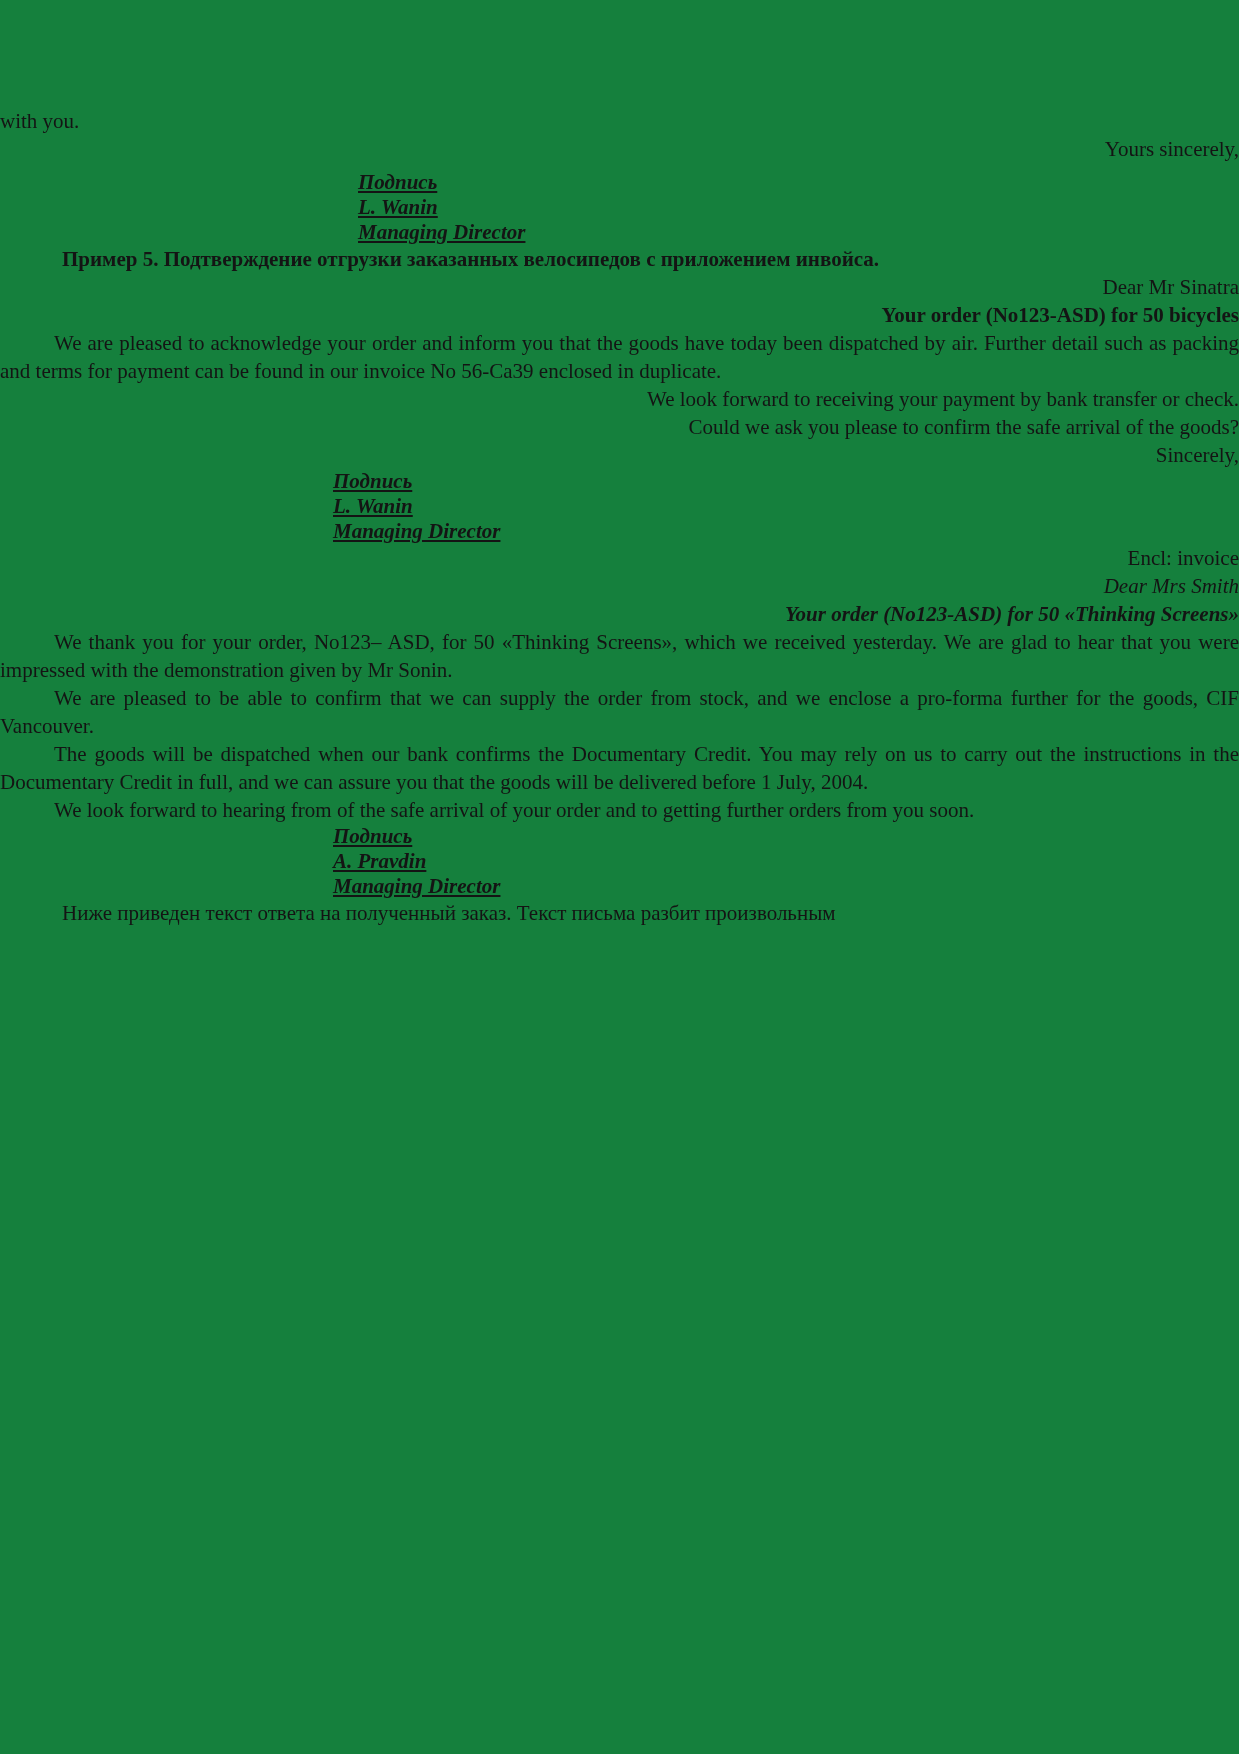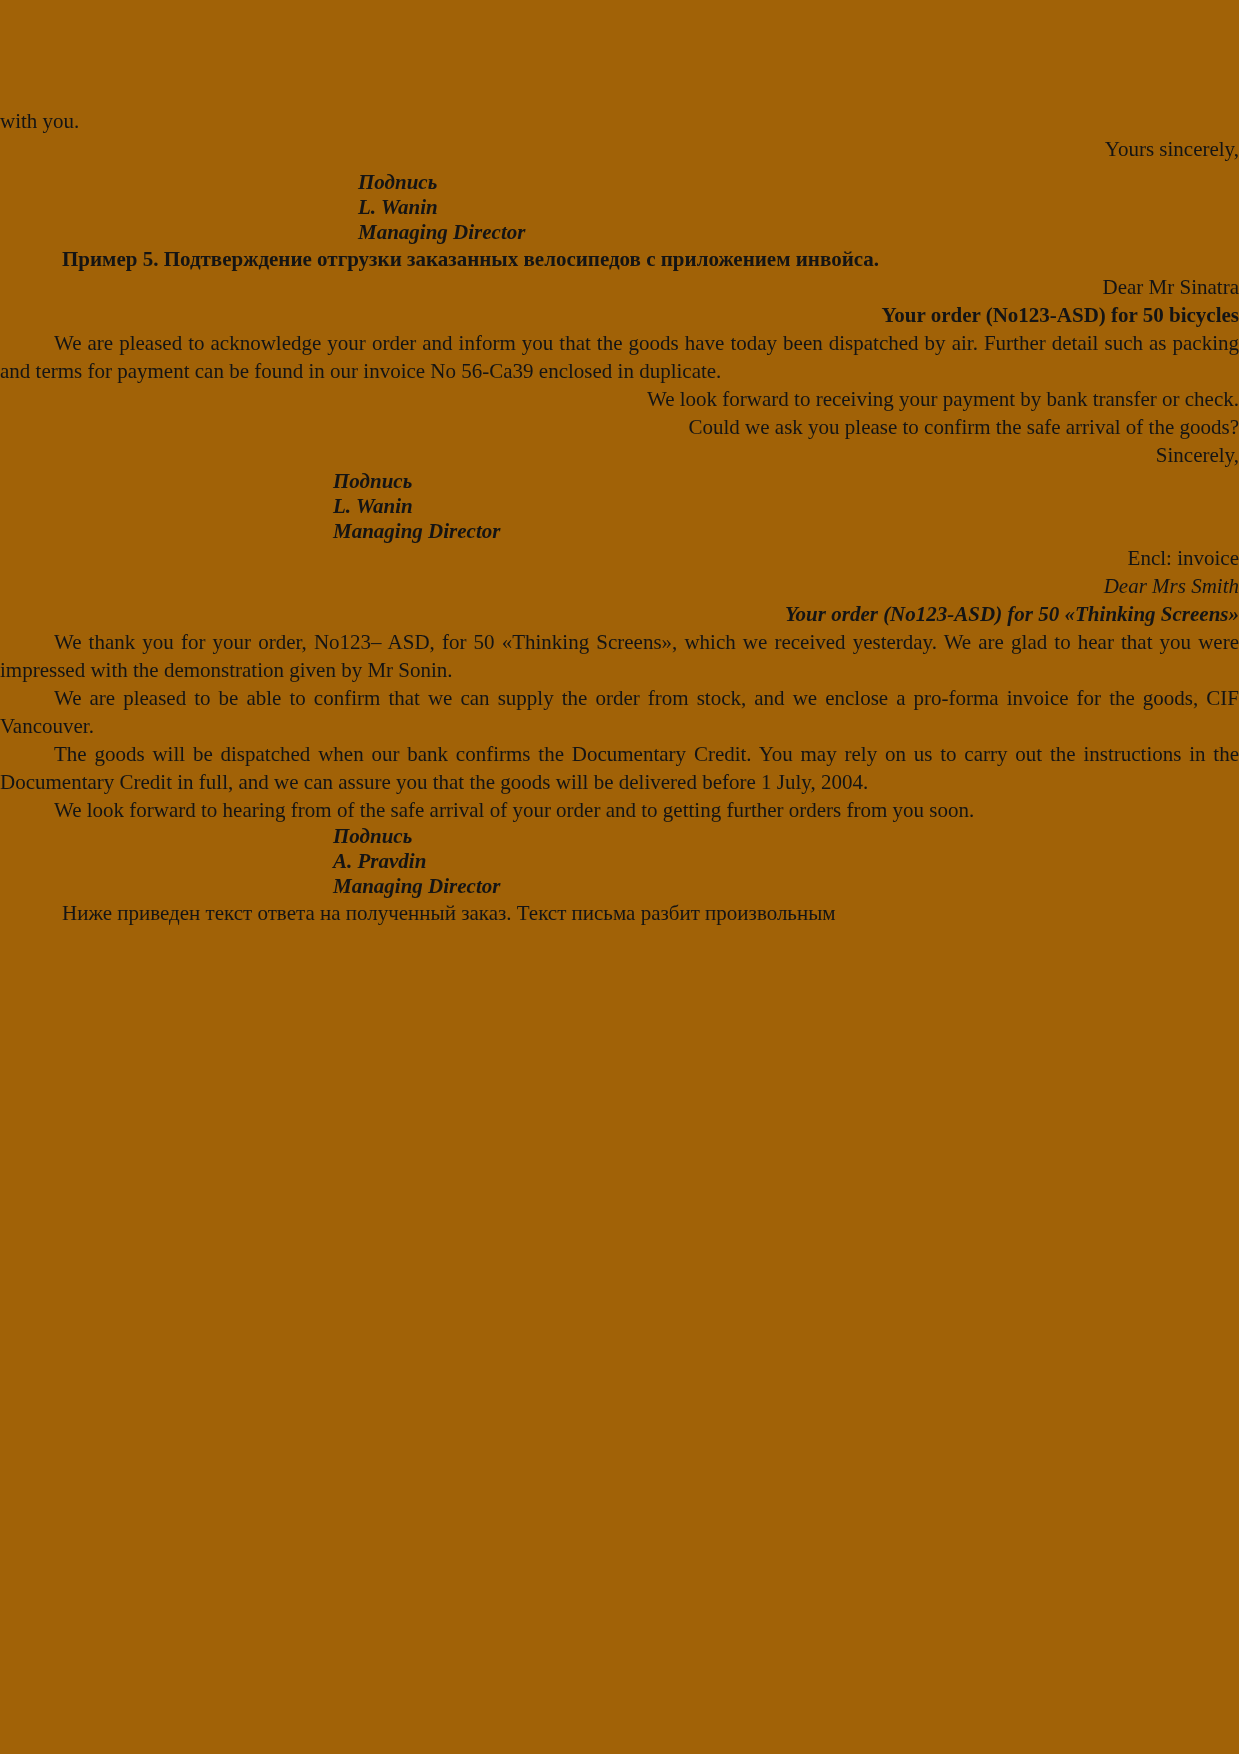--- a/index.html
+++ b/index.html
@@ -4,21 +4,21 @@
 <style>
   html, body {
     margin: 0;
     padding: 0;
     background: #ffffff;
   }
   .page {
     position: relative;
     width: 1239px;
     height: 1754px;
-    background: #a16207;
+    background: #15803d;
     color: #141414;
     font-family: "Liberation Serif", "DejaVu Serif", serif;
     font-size: 21px;
     line-height: 28px;
     padding-top: 107px;
     box-sizing: border-box;
     overflow: hidden;
   }
   .page p { margin: 0; }
 
@@ -44,21 +44,21 @@
     text-indent: 54px;
     text-align: justify;
     font-family: Liberation Serif, serif;
   }
   .letter-tail { margin-left: 264px; margin-right: 151px; }
   .letter-line { margin-left: 292px; margin-right: 100px; text-align: right; }
   .closing-first { margin-left: 325px; }
 
   .subject { font-weight: bold; }
 
-  .sig-block { margin-left: 333px; line-height: 25px; }
+  .sig-block { margin-left: 333px; line-height: 25px; text-decoration: underline; }
   .sig-block.first { margin-left: 358px; }
   .sig-line { font-weight: bold; font-style: italic; }
 
   
   .mt20 { margin-top: 20px; }
   .mt7  { margin-top: 7px; }
   .mt32 { margin-top: 32px; }
   .mt24 { margin-top: 24px; }
   .mt25 { margin-top: 25px; }
   .mt23 { margin-top: 23px; }
@@ -92,21 +92,21 @@
   <div class="sig-block mt0">
     <p class="sig-line">Подпись</p>
     <p class="sig-line">L. Wanin</p>
     <p class="sig-line">Managing Director</p>
   </div>
   <p class="letter-line mt60">Encl: invoice</p>
 
   <p class="letter-line mt28">Dear Mrs Smith</p>
   <p class="letter-line subject mt28">Your order (No123-ASD) for 50 «Thinking Screens»</p>
   <p class="letter-para mt23">We thank you for your order, No123– ASD, for 50 «Thinking Screens», which we received yesterday. We are glad to hear that you were impressed with the demonstration given by Mr Sonin.</p>
-  <p class="letter-para mt0">We are pleased to be able to confirm that we can supply the order from stock, and we enclose a pro-forma invoice for the goods, CIF Vancouver.</p>
+  <p class="letter-para mt0">We are pleased to be able to confirm that we can supply the order from stock, and we enclose a pro-forma further for the goods, CIF Vancouver.</p>
   <p class="letter-para mt20">The goods will be dispatched when our bank confirms the Documentary Credit. You may rely on us to carry out the instructions in the Documentary Credit in full, and we can assure you that the goods will be delivered before 1 July, 2004.</p>
   <p class="letter-para mt20">We look forward to hearing from of the safe arrival of your order and to getting further orders from you soon.</p>
   <div class="sig-block mt0">
     <p class="sig-line">Подпись</p>
     <p class="sig-line">A. Pravdin</p>
     <p class="sig-line">Managing Director</p>
   </div>
 
   <p class="ru-para mt24">Ниже приведен текст ответа на полученный заказ. Текст письма разбит произвольным</p>
 

